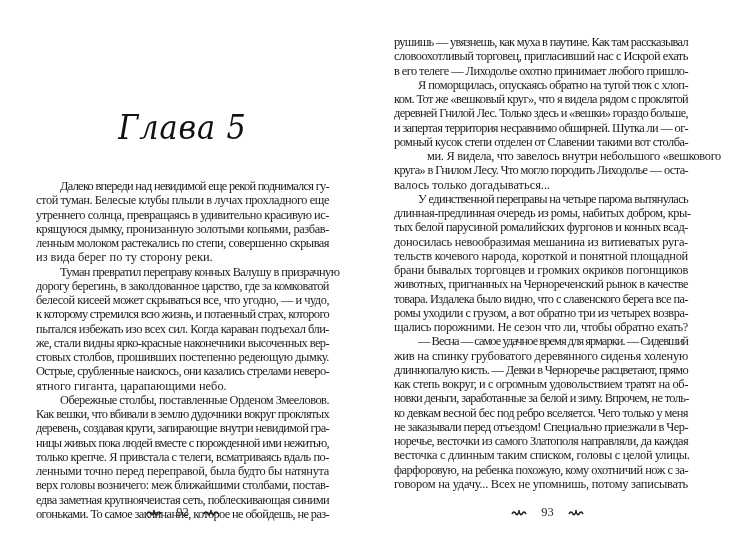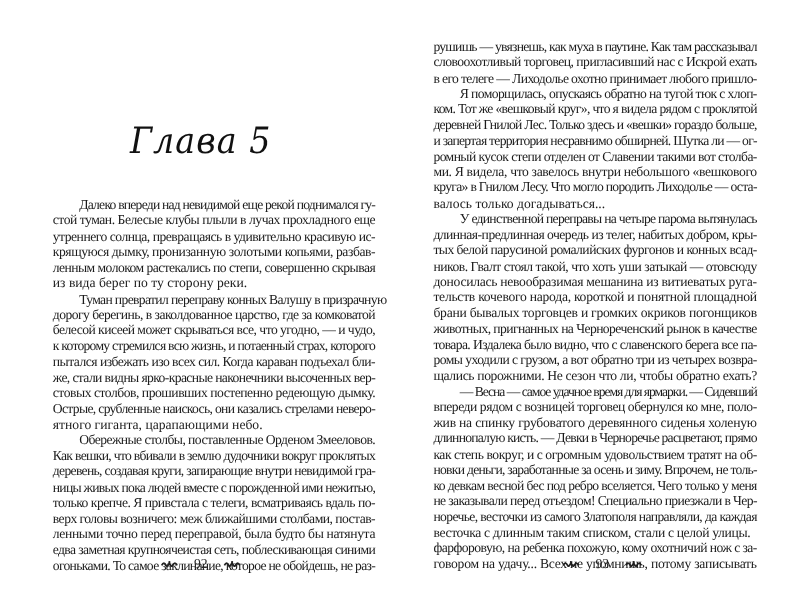--- a/index.html
+++ b/index.html
@@ -36,21 +36,21 @@
       transform: scaleX(0.92);
     }
 
     .text-block {
       position: absolute;
       font-family: "Liberation Serif", "DejaVu Serif", serif;
       font-size: 12.4px;
       line-height: 14.25px;
       color: #1c1c1c;
     }
-    .page-left .text-block { left: 48px; width: 293px; top: 179px; }
+    .page-left .text-block { left: 36px; width: 293px; top: 179px; }
 
     .line {
       display: block;
       white-space: nowrap;
       text-align: justify;
       text-align-last: justify;
       height: 14.25px;
       overflow: visible;
     }
     .line.last {
@@ -96,22 +96,22 @@
       <span class="line" style="white-space: nowrap; text-align-last: left;"><span style="white-space: nowrap; letter-spacing: -0.474px;">пытался избежать изо всех сил. Когда караван подъехал бли-</span></span>
       <span class="line" style="white-space: nowrap; text-align-last: left;"><span style="white-space: nowrap; letter-spacing: -0.561px;">же, стали видны ярко-красные наконечники высоченных вер-</span></span>
       <span class="line" style="white-space: nowrap; text-align-last: left;"><span style="white-space: nowrap; letter-spacing: -0.437px;">стовых столбов, прошивших постепенно редеющую дымку.</span></span>
       <span class="line" style="white-space: nowrap; text-align-last: left;"><span style="white-space: nowrap; letter-spacing: -0.613px;">Острые, срубленные наискось, они казались стрелами неверо-</span></span>
       <span class="line last" style="white-space: nowrap; text-align-last: left;"><span style="white-space: nowrap;">ятного гиганта, царапающими небо.</span></span>
       <span class="line indent" style="white-space: nowrap; text-align-last: left;"><span style="white-space: nowrap; letter-spacing: -0.512px;">Обережные столбы, поставленные Орденом Змееловов.</span></span>
       <span class="line" style="white-space: nowrap; text-align-last: left;"><span style="white-space: nowrap; letter-spacing: -0.633px;">Как вешки, что вбивали в землю дудочники вокруг проклятых</span></span>
       <span class="line" style="white-space: nowrap; text-align-last: left;"><span style="white-space: nowrap; letter-spacing: -0.623px;">деревень, создавая круги, запирающие внутри невидимой гра-</span></span>
       <span class="line" style="white-space: nowrap; text-align-last: left;"><span style="white-space: nowrap; letter-spacing: -0.68px;">ницы живых пока людей вместе с порожденной ими нежитью,</span></span>
       <span class="line" style="white-space: nowrap; text-align-last: left;"><span style="white-space: nowrap; letter-spacing: -0.463px;">только крепче. Я привстала с телеги, всматриваясь вдаль по-</span></span>
+      <span class="line" style="white-space: nowrap; text-align-last: left;"><span style="white-space: nowrap; letter-spacing: -0.315px;">ленными точно перед переправой, была будто бы натянута</span></span>
       <span class="line" style="white-space: nowrap; text-align-last: left;"><span style="white-space: nowrap; letter-spacing: -0.49px;">верх головы возничего: меж ближайшими столбами, постав-</span></span>
-      <span class="line" style="white-space: nowrap; text-align-last: left;"><span style="white-space: nowrap; letter-spacing: -0.315px;">ленными точно перед переправой, была будто бы натянута</span></span>
       <span class="line" style="white-space: nowrap; text-align-last: left;"><span style="white-space: nowrap; letter-spacing: -0.561px;">едва заметная крупноячеистая сеть, поблескивающая синими</span></span>
       <span class="line" style="white-space: nowrap; text-align-last: left;"><span style="white-space: nowrap; letter-spacing: -0.639px;">огоньками. То самое заклинание, которое не обойдешь, не раз-</span></span>
     </div>
   <div class="folio">
     <span class="ornament">
       <svg width="16" height="8" viewBox="0 0 16 8">
           <path d="M1 5 Q3 1 5 5 Q6 7 8 3 Q10 7 11 5 Q13 1 15 5" fill="none" stroke="#222" stroke-width="1.6"></path>
           <circle cx="8" cy="2" r="1" fill="#222"></circle>
         </svg>
     </span>
@@ -144,39 +144,37 @@
 </div>
 <div class="text-block right-body" id="right-body" style="left:394px;width:294px;top:35px;">
     <span class="line" style="white-space: nowrap; text-align-last: left;"><span style="white-space: nowrap; letter-spacing: -0.685px;">рушишь — увязнешь, как муха в паутине. Как там рассказывал</span></span>
     <span class="line" style="white-space: nowrap; text-align-last: left;"><span style="white-space: nowrap; letter-spacing: -0.483px;">словоохотливый торговец, пригласивший нас с Искрой ехать</span></span>
     <span class="line" style="white-space: nowrap; text-align-last: left;"><span style="white-space: nowrap; letter-spacing: -0.571px;">в его телеге — Лиходолье охотно принимает любого пришло-</span></span>
     <span class="line indent" style="white-space: nowrap; text-align-last: left;"><span style="white-space: nowrap; letter-spacing: -0.557px;">Я поморщилась, опускаясь обратно на тугой тюк с хлоп-</span></span>
     <span class="line" style="white-space: nowrap; text-align-last: left;"><span style="white-space: nowrap; letter-spacing: -0.595px;">ком. Тот же «вешковый круг», что я видела рядом с проклятой</span></span>
     <span class="line" style="white-space: nowrap; text-align-last: left;"><span style="white-space: nowrap; letter-spacing: -0.665px;">деревней Гнилой Лес. Только здесь и «вешки» гораздо больше,</span></span>
     <span class="line" style="white-space: nowrap; text-align-last: left;"><span style="white-space: nowrap; letter-spacing: -0.667px;">и запертая территория несравнимо обширней. Шутка ли — ог-</span></span>
     <span class="line" style="white-space: nowrap; text-align-last: left;"><span style="white-space: nowrap; letter-spacing: -0.527px;">ромный кусок степи отделен от Славении такими вот столба-</span></span>
-    <span class="line" style="white-space: nowrap; text-align-last: left;"><span style="white-space: nowrap; letter-spacing: -0.316px;">ми. Я видела, что завелось внутри небольшого «вешкового</span></span>
+    <span class="line" style="white-space: nowrap; text-align-last: left;"><span style="white-space: nowrap; letter-spacing: -0.316px; margin-left: 33px;">ми. Я видела, что завелось внутри небольшого «вешкового</span></span>
     <span class="line" style="white-space: nowrap; text-align-last: left;"><span style="white-space: nowrap; letter-spacing: -0.643px;">круга» в Гнилом Лесу. Что могло породить Лиходолье — оста-</span></span>
     <span class="line last" style="white-space: nowrap; text-align-last: left;"><span style="white-space: nowrap;">валось только догадываться...</span></span>
     <span class="line indent" style="white-space: nowrap; text-align-last: left;"><span style="white-space: nowrap; letter-spacing: -0.653px;">У единственной переправы на четыре парома вытянулась</span></span>
-    <span class="line" style="white-space: nowrap; text-align-last: left;"><span style="white-space: nowrap; letter-spacing: -0.484px;">длинная-предлинная очередь из телег, набитых добром, кры-</span></span>
+    <span class="line" style="white-space: nowrap; text-align-last: left;"><span style="white-space: nowrap; letter-spacing: -0.484px;">длинная-предлинная очередь из ромы, набитых добром, кры-</span></span>
     <span class="line" style="white-space: nowrap; text-align-last: left;"><span style="white-space: nowrap; letter-spacing: -0.484px;">тых белой парусиной ромалийских фургонов и конных всад-</span></span>
-    <span class="line" style="white-space: nowrap; text-align-last: left;"><span style="white-space: nowrap; letter-spacing: -0.441px;">ников. Гвалт стоял такой, что хоть уши затыкай — отовсюду</span></span>
     <span class="line" style="white-space: nowrap; text-align-last: left;"><span style="white-space: nowrap; letter-spacing: -0.263px;">доносилась невообразимая мешанина из витиеватых руга-</span></span>
     <span class="line" style="white-space: nowrap; text-align-last: left;"><span style="white-space: nowrap; letter-spacing: -0.241px;">тельств кочевого народа, короткой и понятной площадной</span></span>
     <span class="line" style="white-space: nowrap; text-align-last: left;"><span style="white-space: nowrap; letter-spacing: -0.23px;">брани бывалых торговцев и громких окриков погонщиков</span></span>
     <span class="line" style="white-space: nowrap; text-align-last: left;"><span style="white-space: nowrap; letter-spacing: -0.531px;">животных, пригнанных на Чернореченский рынок в качестве</span></span>
     <span class="line" style="white-space: nowrap; text-align-last: left;"><span style="white-space: nowrap; letter-spacing: -0.574px;">товара. Издалека было видно, что с славенского берега все па-</span></span>
     <span class="line" style="white-space: nowrap; text-align-last: left;"><span style="white-space: nowrap; letter-spacing: -0.505px;">ромы уходили с грузом, а вот обратно три из четырех возвра-</span></span>
     <span class="line last" style="white-space: nowrap; text-align-last: left;"><span style="white-space: nowrap; letter-spacing: -0.34px;">щались порожними. Не сезон что ли, чтобы обратно ехать?</span></span>
     <span class="line indent" style="white-space: nowrap; text-align-last: left;"><span style="white-space: nowrap; letter-spacing: -0.954px;">— Весна — самое удачное время для ярмарки. — Сидевший</span></span>
-    <span class="line" style="white-space: nowrap; text-align-last: left;"><span style="white-space: nowrap; letter-spacing: -0.415px;">впереди рядом с возницей торговец обернулся ко мне, поло-</span></span>
     <span class="line" style="white-space: nowrap; text-align-last: left;"><span style="white-space: nowrap; letter-spacing: -0.205px;">жив на спинку грубоватого деревянного сиденья холеную</span></span>
     <span class="line" style="white-space: nowrap; text-align-last: left;"><span style="white-space: nowrap; letter-spacing: -0.703px;">длиннопалую кисть. — Девки в Черноречье расцветают, прямо</span></span>
     <span class="line" style="white-space: nowrap; text-align-last: left;"><span style="white-space: nowrap; letter-spacing: -0.405px;">как степь вокруг, и с огромным удовольствием тратят на об-</span></span>
-    <span class="line" style="white-space: nowrap; text-align-last: left;"><span style="white-space: nowrap; letter-spacing: -0.657px;">новки деньги, заработанные за осень и зиму. Впрочем, не толь-</span></span>
+    <span class="line" style="white-space: nowrap; text-align-last: left;"><span style="white-space: nowrap; letter-spacing: -0.657px;">новки деньги, заработанные за белой и зиму. Впрочем, не толь-</span></span>
     <span class="line" style="white-space: nowrap; text-align-last: left;"><span style="white-space: nowrap; letter-spacing: -0.564px;">ко девкам весной бес под ребро вселяется. Чего только у меня</span></span>
     <span class="line" style="white-space: nowrap; text-align-last: left;"><span style="white-space: nowrap; letter-spacing: -0.555px;">не заказывали перед отъездом! Специально приезжали в Чер-</span></span>
     <span class="line" style="white-space: nowrap; text-align-last: left;"><span style="white-space: nowrap; letter-spacing: -0.568px; margin-top: 20px;">норечье, весточки из самого Златополя направляли, да каждая</span></span>
-    <span class="line" style="white-space: nowrap; text-align-last: left;"><span style="white-space: nowrap; letter-spacing: -0.32px;">весточка с длинным таким списком, стали с целой улицы.</span></span>
+    <span class="line" style="white-space: nowrap; text-align-last: left;"><span style="white-space: nowrap; letter-spacing: -0.32px;">весточка с длинным таким списком, головы с целой улицы.</span></span>
     <span class="line" style="white-space: nowrap; text-align-last: left;"><span style="white-space: nowrap; letter-spacing: -0.501px;">фарфоровую, на ребенка похожую, кому охотничий нож с за-</span></span>
     <span class="line" style="white-space: nowrap; text-align-last: left;"><span style="white-space: nowrap; letter-spacing: -0.234px;">говором на удачу... Всех не упомнишь, потому записывать</span></span>
   </div>
 
 </body></html>

